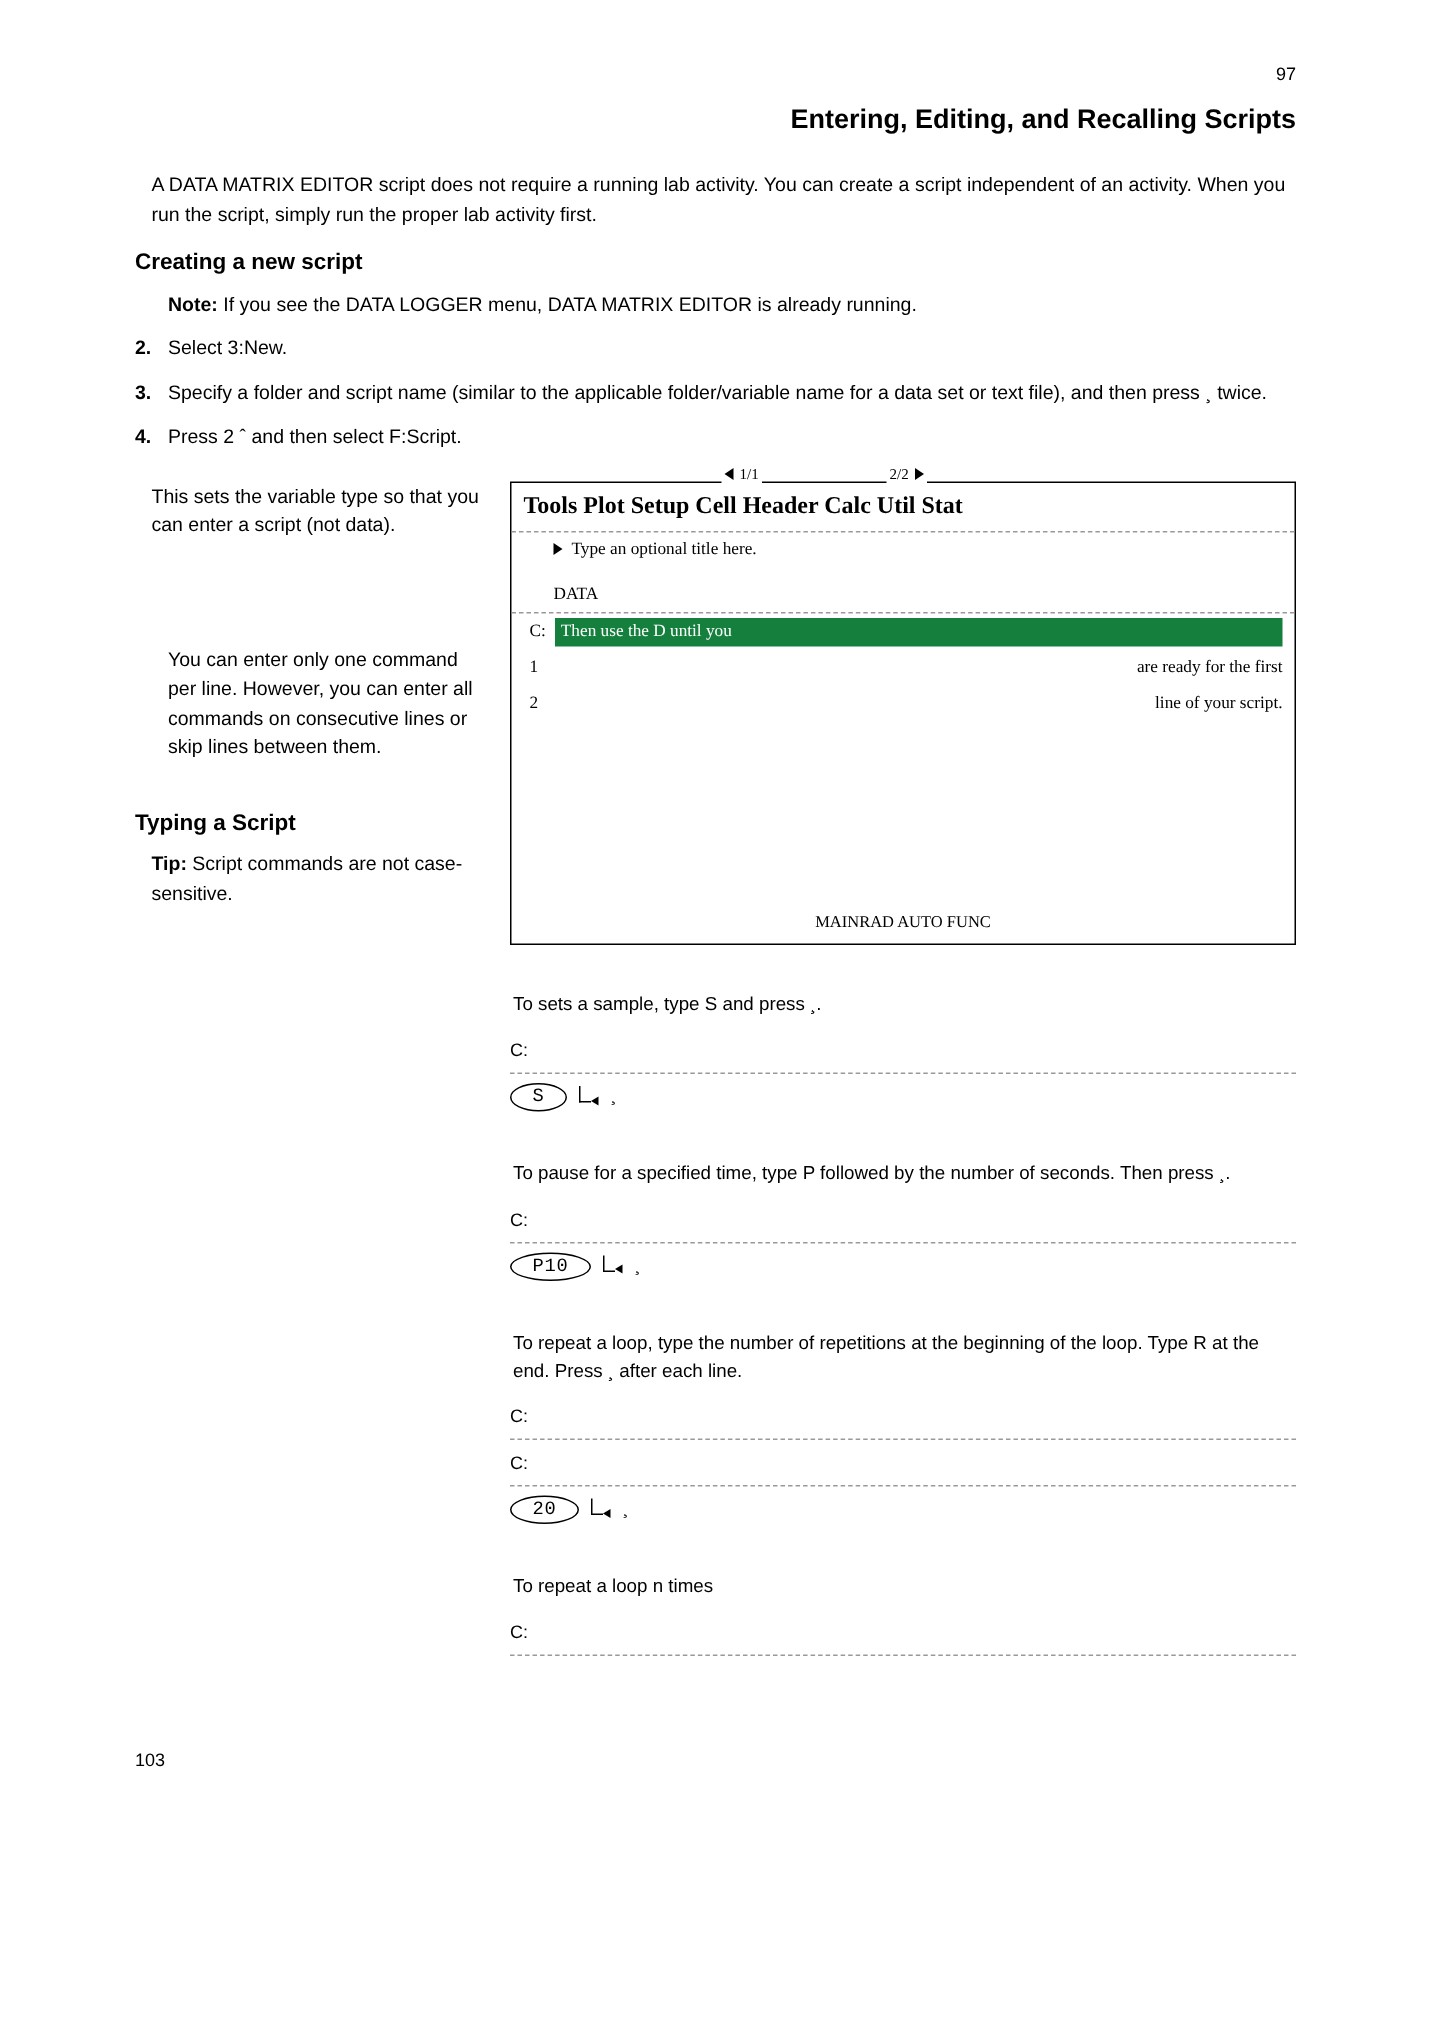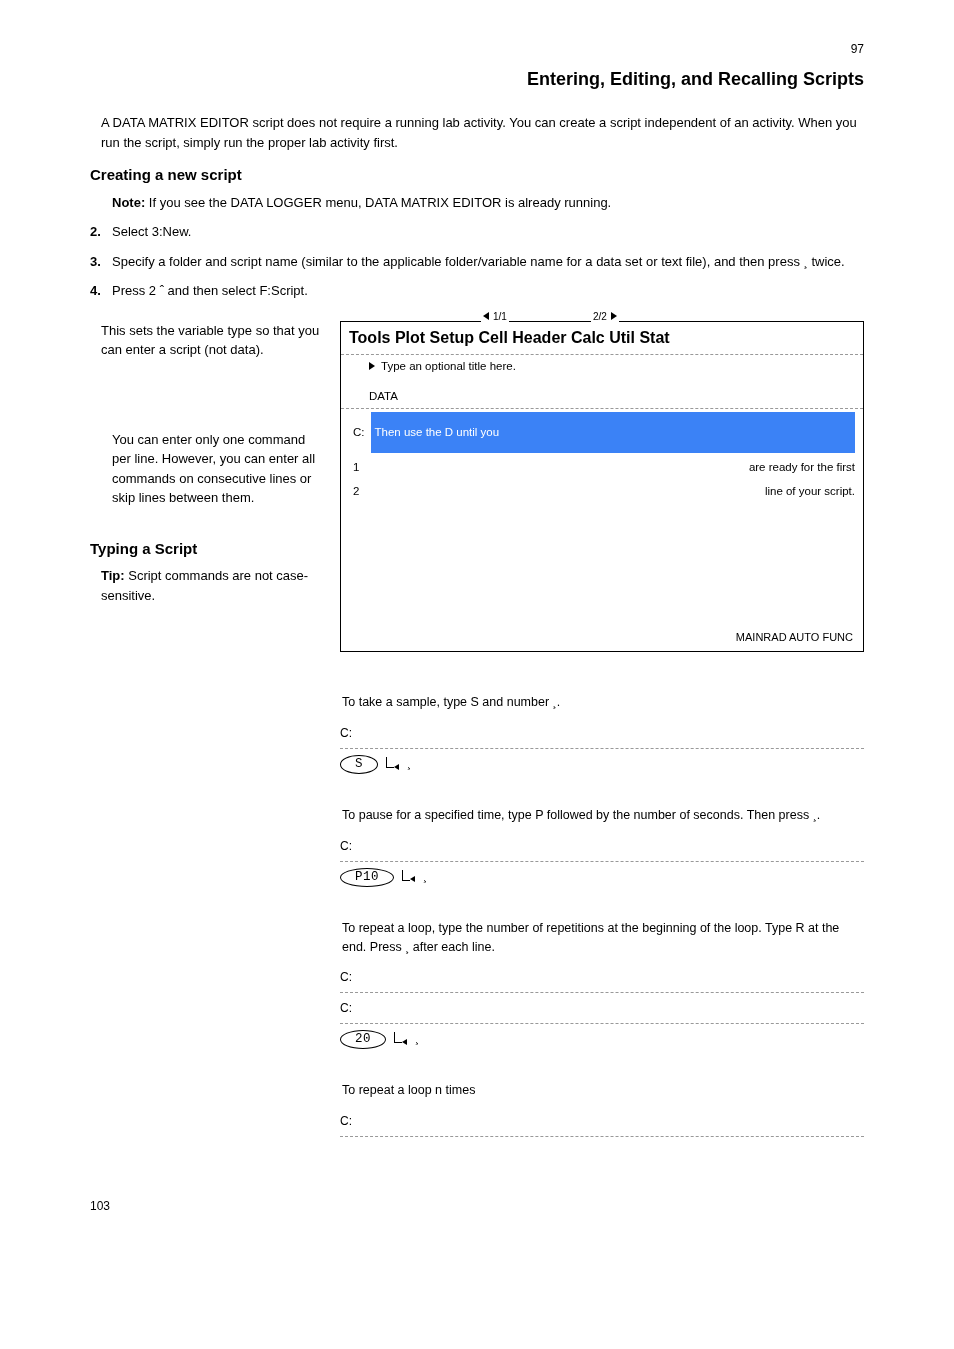--- a/index.html
+++ b/index.html
@@ -31,54 +31,55 @@
   .step .text { display: inline-block; width: calc(100% - 26px); vertical-align: top; }
   .indent-note { margin-left: 22px; }
 
   .twocol { display: flex; gap: 20px; margin-top: 20px; }
   .leftcol { width: 230px; flex-shrink: 0; }
   .rightcol { flex: 1; }
 
   
   .menu-box {
     border: 1px solid #000;
-    margin-bottom: 41px;
+    margin-bottom: 30px;
     position: relative;
     background: #fff;
+    font-family: Liberation Serif, serif;
   }
   .menu-titlebar {
     font-size: 16px;
     padding: 4px 8px;
     font-weight: bold;
   }
   .menu-row {
     font-size: 11.5px;
     padding: 3px 8px 3px 28px;
     border-top: 1px dashed #999;
     display: flex;
     align-items: center;
     gap: 6px;
   }
   .menu-row.first { border-top: none; padding-top: 10px; }
   .menu-row.plain { border-top: none; }
   .menu-row.sel .label-text {
-    background: #3b82f6;
+    background: #15803d;
     color: #fff;
-    padding: 12px 4px;
+    padding: 1px 4px;
     flex: 1;
   }
   .menu-row.wopt {
     justify-content: space-between;
   }
   .menu-spacer { height: 120px; }
   .menu-bottom {
     font-size: 11px;
     padding: 6px 10px;
     display: flex;
-    justify-content: flex-end;
+    justify-content: center;
   }
   .menu-tab {
     position: absolute;
     top: -13px;
     font-size: 10px;
     background: #fff;
     padding: 0 2px;
     display: flex;
     align-items: center;
     gap: 4px;
@@ -212,21 +213,21 @@
         <span>line of your script.</span>
       </div>
       <div class="menu-spacer"></div>
       <div class="menu-bottom">
         <span>MAIN</span>
         <span>RAD AUTO   FUNC</span>
       </div>
     </div>
 
     <div class="example-block">
-      <div class="ex-title">To take a sample, type S and number ¸.</div>
+      <div class="ex-title">To sets a sample, type S and press ¸.</div>
       <div class="prompt-box first">C:</div>
       <div class="entry-line">
         <span class="ellipse mono">S</span>
         <span class="enter-arrow"></span>
         <span class="mono">¸</span>
       </div>
     </div>
 
     <div class="example-block">
       <div class="ex-title">To pause for a specified time, type P followed by the number of seconds. Then press ¸.</div>

